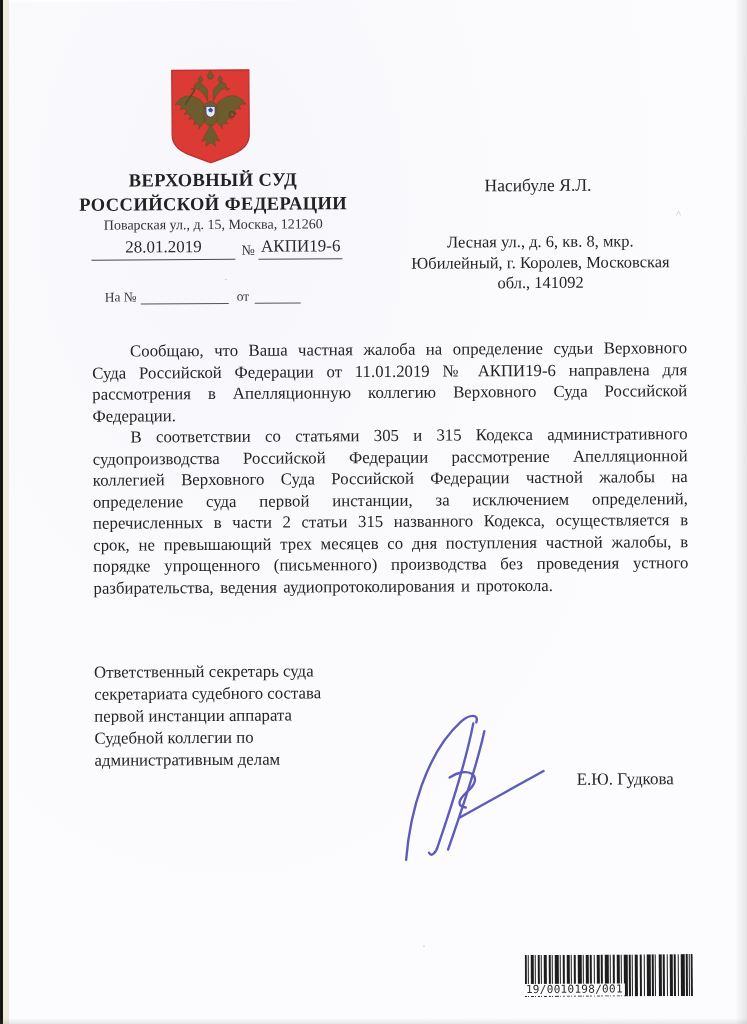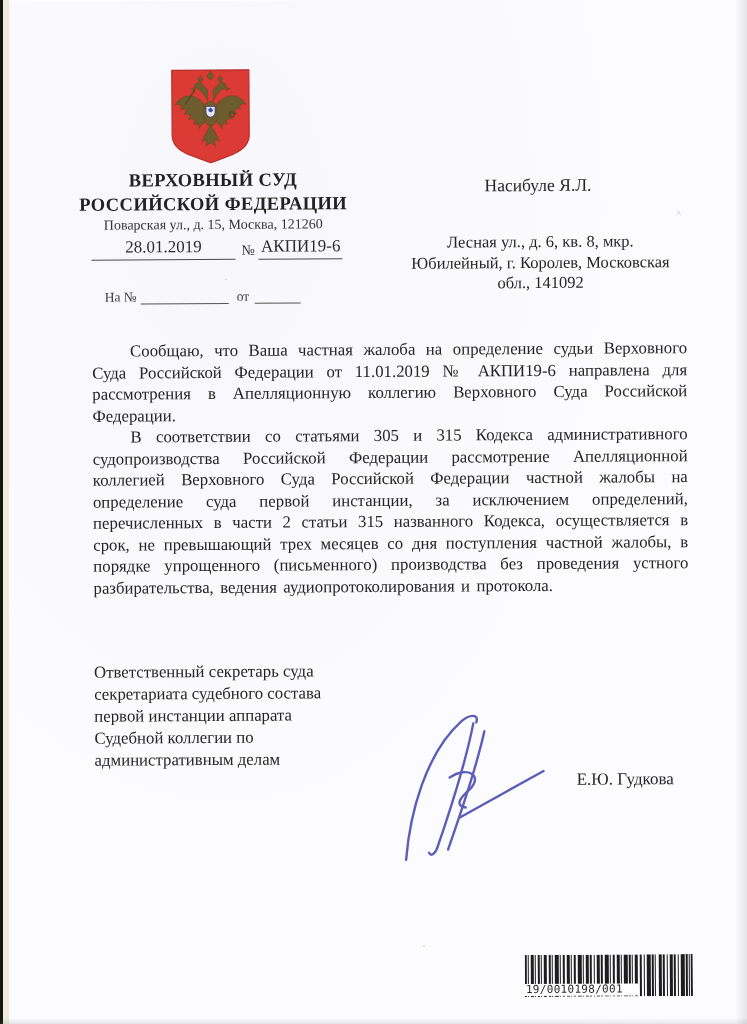--- a/index.html
+++ b/index.html
@@ -52,21 +52,21 @@
   
   .signer-title{position:absolute;left:93px;top:660px;width:290px;
     font-size:16.8px;line-height:21.9px;color:#252525;}
   .sig-scribble{position:absolute;left:390px;top:696px;width:158px;height:168px;}
   .signer-name{position:absolute;left:575px;top:771px;width:140px;font-size:17px;color:#262626;}
 
   
   .barcode{position:absolute;left:522px;top:956px;width:168px;height:44px;}
   .barcode svg{display:block;}
   .barcode-label{
-    position:absolute;left:0px;bottom:3px;background:#ffffff;padding:0 16px 0 1px;
+    position:absolute;left:0px;bottom:3px;background:#ffffff;padding:0 2px 0 1px;
     font-family:"DejaVu Sans Mono","Liberation Mono",monospace;
     font-size:11px;letter-spacing:.3px;color:#2a2a2a;line-height:12px;
   }
 
   
   .speck{position:absolute;color:#b9b9c4;font-size:10px;}
 </style>
 </head>
 <body>
 

